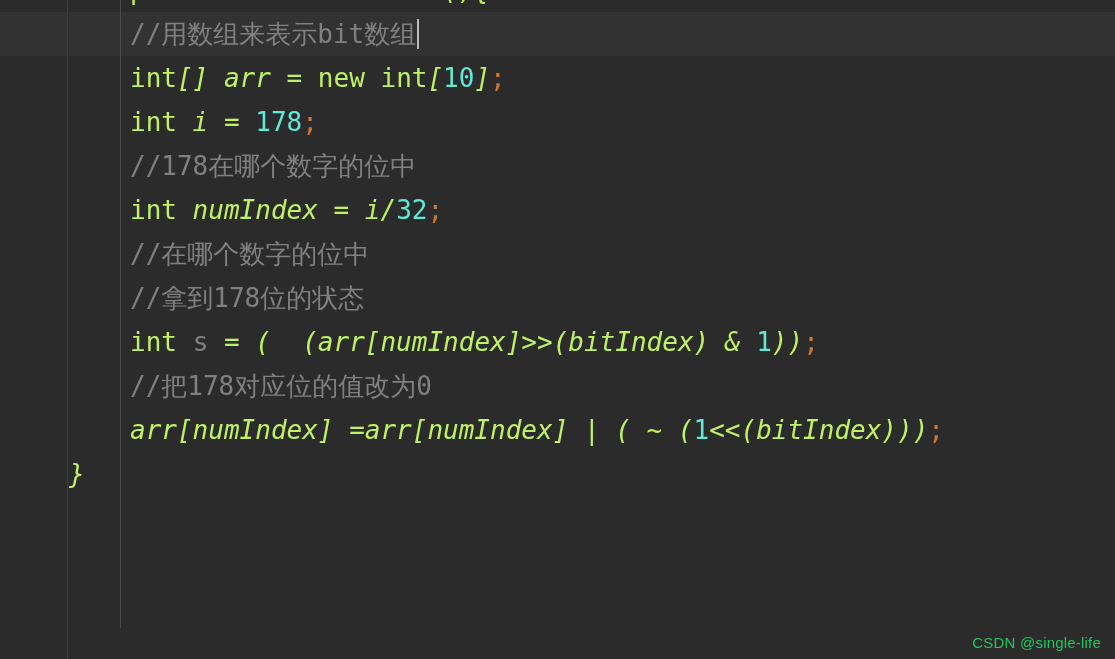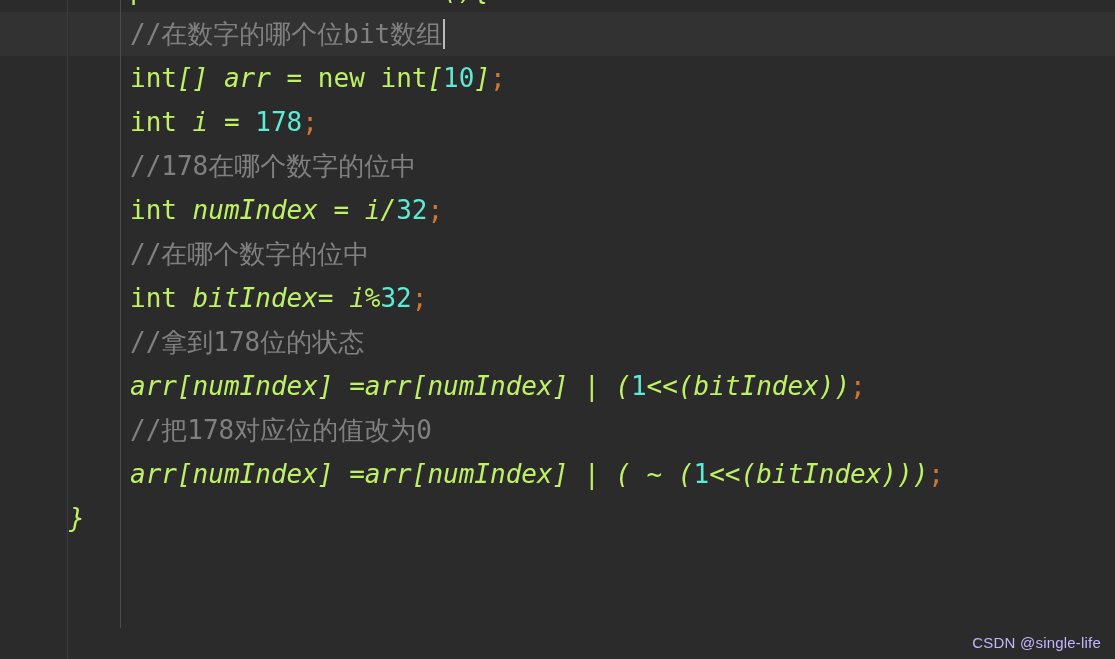--- a/index.html
+++ b/index.html
@@ -100,47 +100,46 @@
     margin-left: 1px;
   }
 
   
   .watermark {
     position: absolute;
     right: 14px;
     bottom: 8px;
     font-family: "Liberation Sans", sans-serif;
     font-size: 15px;
-    color: #c4b5fd;
+    color: #22c55e;
     letter-spacing: 0.2px;
   }
 </style>
 </head>
 <body>
 
 <div id="editor">
 
   <div class="gutter">
     <div class="gutter-current-line" style="top: 12px; height: 44px;"></div>
   </div>
 
   <div class="code-area">
     <div class="line-highlight" style="top: 12px; height: 44px;"></div>
     <div class="indent-guide" style="left: 51px; top: 0px; height: 628px;"></div>
     <div class="code-lines" style="top: -32px;">
         <div class="line ind1"><span class="kw">public void </span><span class="id">function(){</span></div>
-        <div class="line ind1"><span class="cmt">//</span><span class="cmt cjk">在数字的哪个位</span><span class="cmt">bit</span><span class="cmt cjk">数组</span><span class="caret"></span></div>
+        <div class="line ind1"><span class="cmt">//</span><span class="cmt cjk">用数组来表示</span><span class="cmt">bit</span><span class="cmt cjk">数组</span><span class="caret"></span></div>
         <div class="line ind1"><span class="kw">int</span><span class="id">[] arr = </span><span class="kw">new int</span><span class="id">[</span><span class="num">10</span><span class="id">]</span><span class="semi">;</span></div>
         <div class="line ind1"><span class="kw">int</span><span class="id"> i = </span><span class="num">178</span><span class="semi">;</span></div>
         <div class="line ind1"><span class="cmt">//178</span><span class="cmt cjk">在哪个数字的位中</span></div>
         <div class="line ind1"><span class="kw">int</span><span class="id"> numIndex = i/</span><span class="num">32</span><span class="semi">;</span></div>
         <div class="line ind1"><span class="cmt">//</span><span class="cmt cjk">在哪个数字的位中</span></div>
-        <div class="line ind1"><span class="kw">int</span><span class="id"> bitIndex= i%</span><span class="num">32</span><span class="semi">;</span></div>
         <div class="line ind1"><span class="cmt">//</span><span class="cmt cjk">拿到</span><span class="cmt">178</span><span class="cmt cjk">位的状态</span></div>
-        <div class="line ind1"><span class="id">arr[numIndex] =arr[numIndex] | (</span><span class="num">1</span><span class="id">&lt;&lt;(bitIndex))</span><span class="semi">;</span></div>
+        <div class="line ind1"><span class="kw">int</span><span class="id"> </span><span class="unused">s</span><span class="id"> = (  (arr[numIndex]&gt;&gt;(bitIndex) &amp; </span><span class="num">1</span><span class="id">))</span><span class="semi">;</span></div>
         <div class="line ind1"><span class="cmt">//</span><span class="cmt cjk">把</span><span class="cmt">178</span><span class="cmt cjk">对应位的值改为</span><span class="cmt">0</span></div>
         <div class="line ind1"><span class="id">arr[numIndex] =arr[numIndex] | ( ~ (</span><span class="num">1</span><span class="id">&lt;&lt;(bitIndex)))</span><span class="semi">;</span></div>
         <div class="line ind0" style="padding-left: 0px;"><span class="id">}</span></div>
       </div>
   </div>
 
   <div class="watermark">CSDN @single-life</div>
 
 </div>
 

